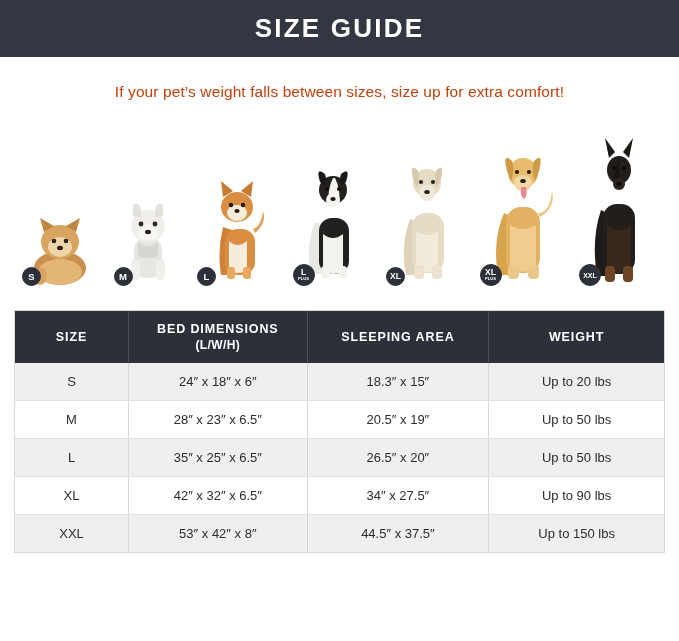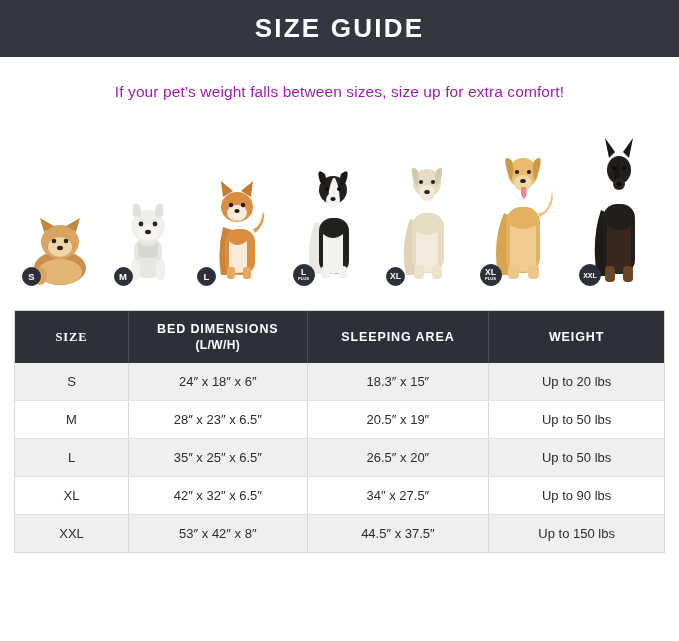--- a/index.html
+++ b/index.html
@@ -34,21 +34,21 @@
   .header-title {
     color: #ffffff;
     font-size: 26px;
     font-weight: bold;
     letter-spacing: 2.2px;
   }
 
   .subtitle {
     text-align: center;
     font-size: 15.5px;
-    color: #a21caf;
+    color: #c2410c;
     padding: 26px 20px 0 20px;
     letter-spacing: 0.1px;
   }
 
   
   .dogs {
     position: relative;
     height: 175px;
     margin: 14px 14px 0 14px;
     display: flex;
@@ -123,21 +123,21 @@
     padding: 11px 4px;
     border-right: 1px solid #d8d8d8;
     border-bottom: 1px solid #e2e2e2;
     color: #2b2b32;
   }
   tbody td:last-child { border-right: none; }
   tbody tr:nth-child(odd) td { background: #efefef; }
   tbody tr:nth-child(even) td { background: #ffffff; }
   tbody tr:last-child td { border-bottom: none; }
 
-  .col-size { width: 17.5%; font-family: Liberation Serif, serif; }
+  .col-size { width: 17.5%; }
   .col-bed { width: 27.5%; }
   .col-sleep { width: 28%; }
   .col-weight { width: 27%; }
 </style>
 </head>
 <body>
 
 <div class="page">
 
   <div class="header-bar">

